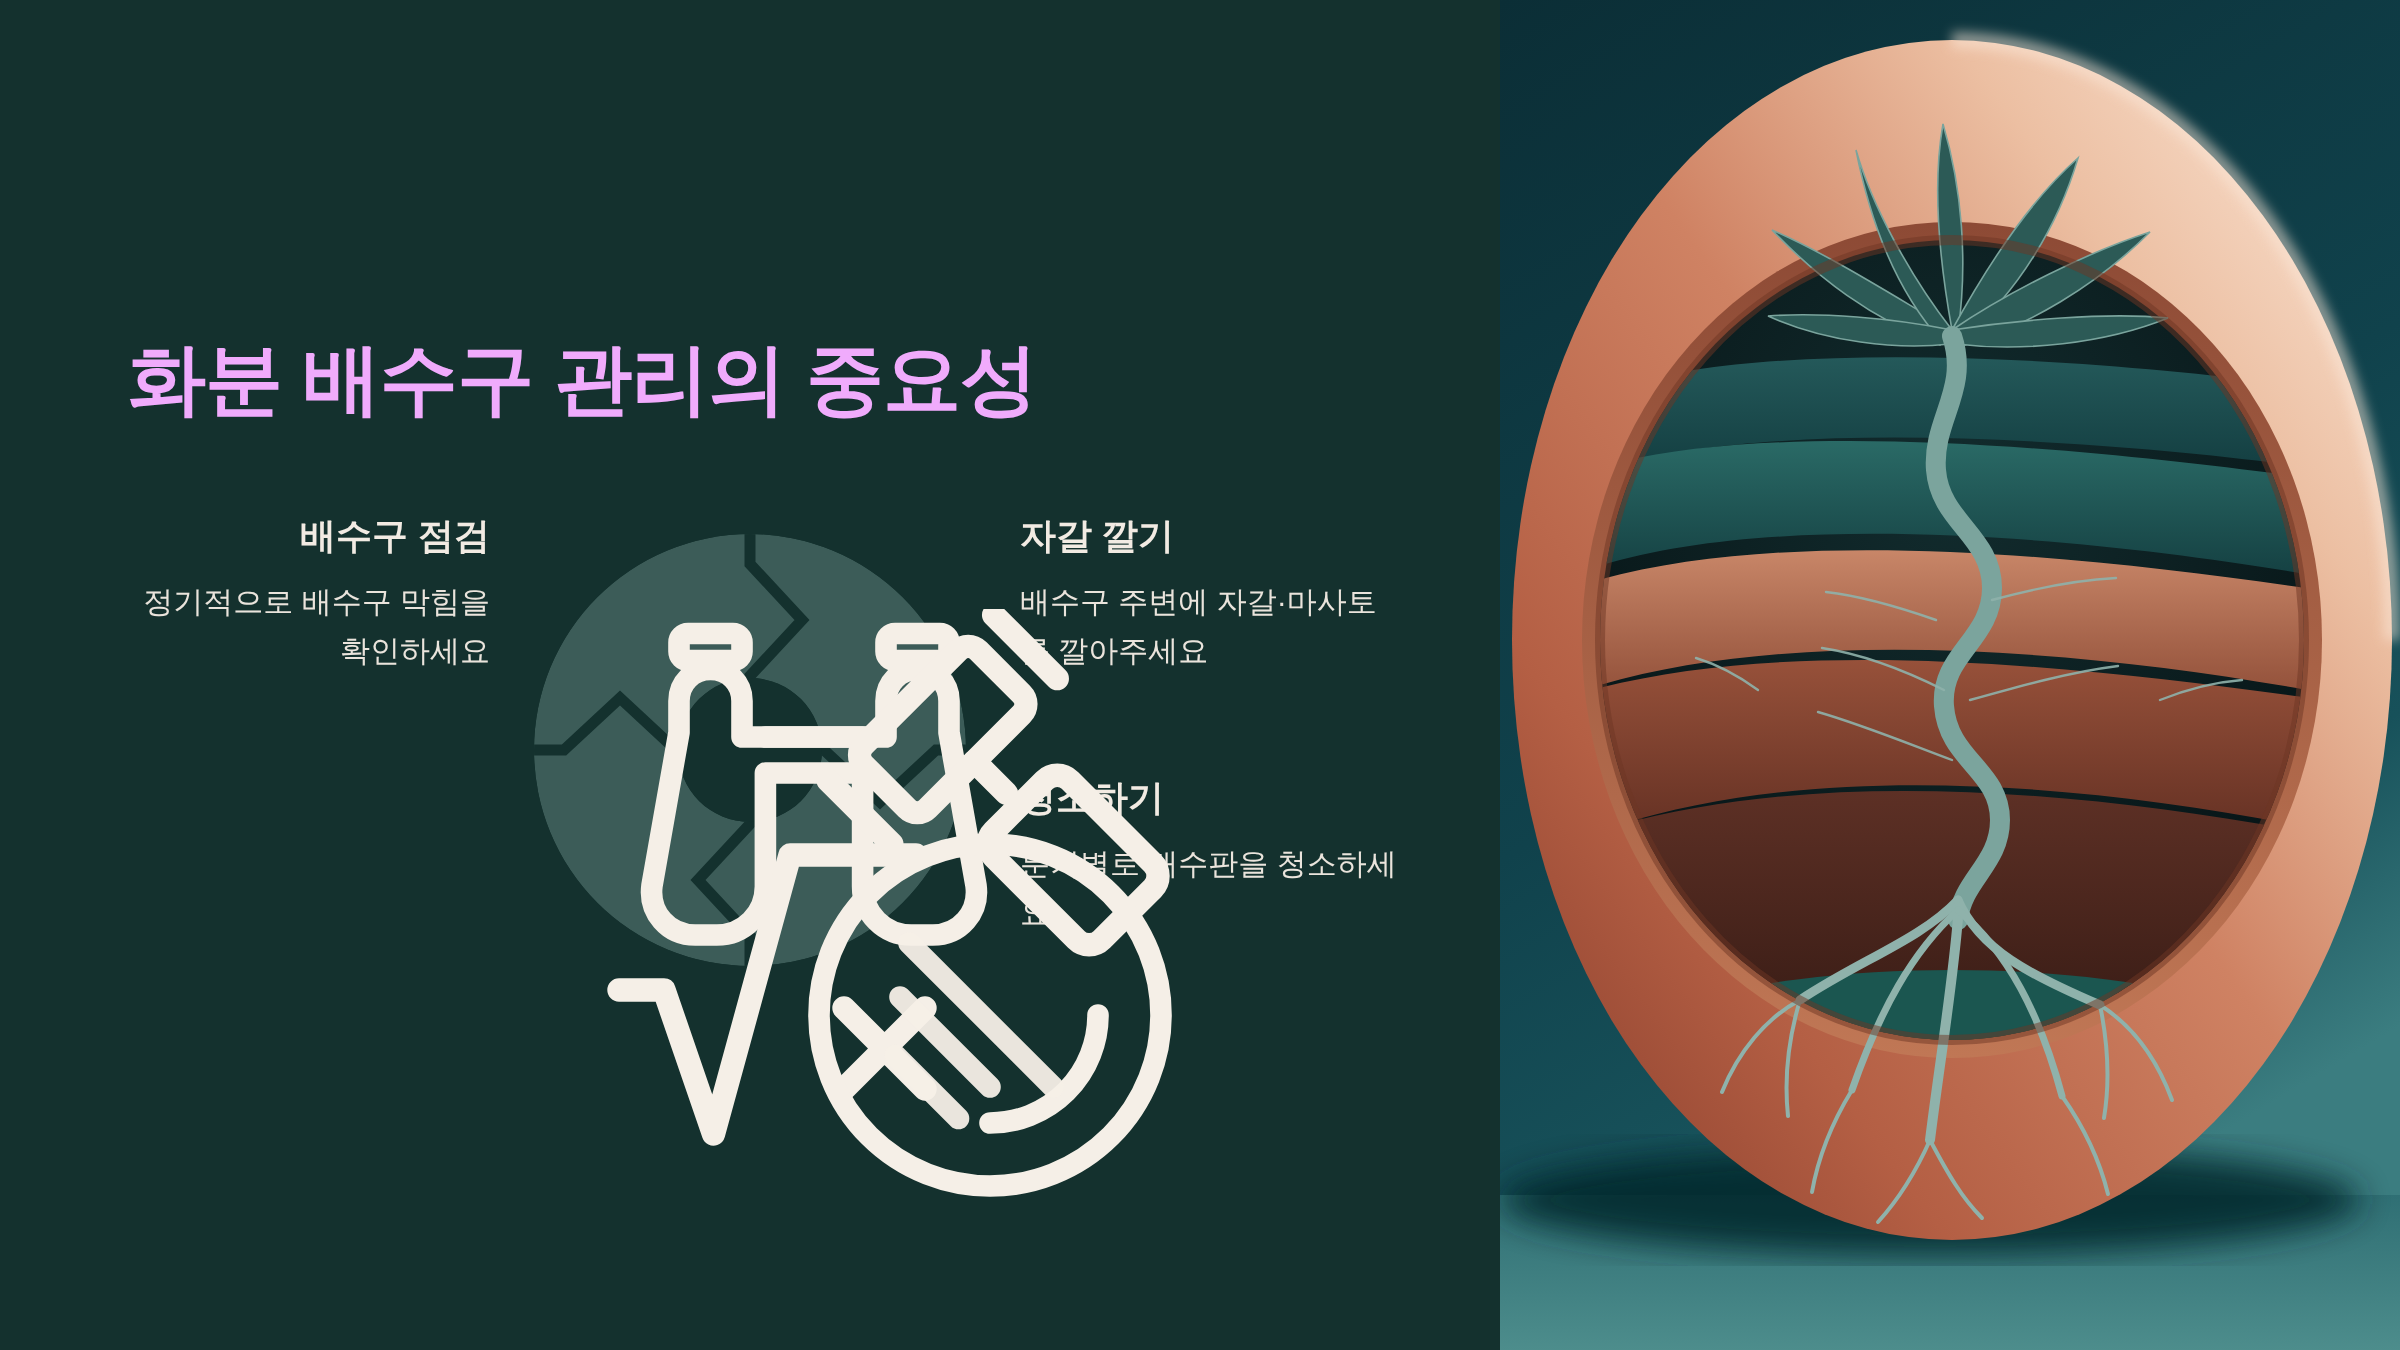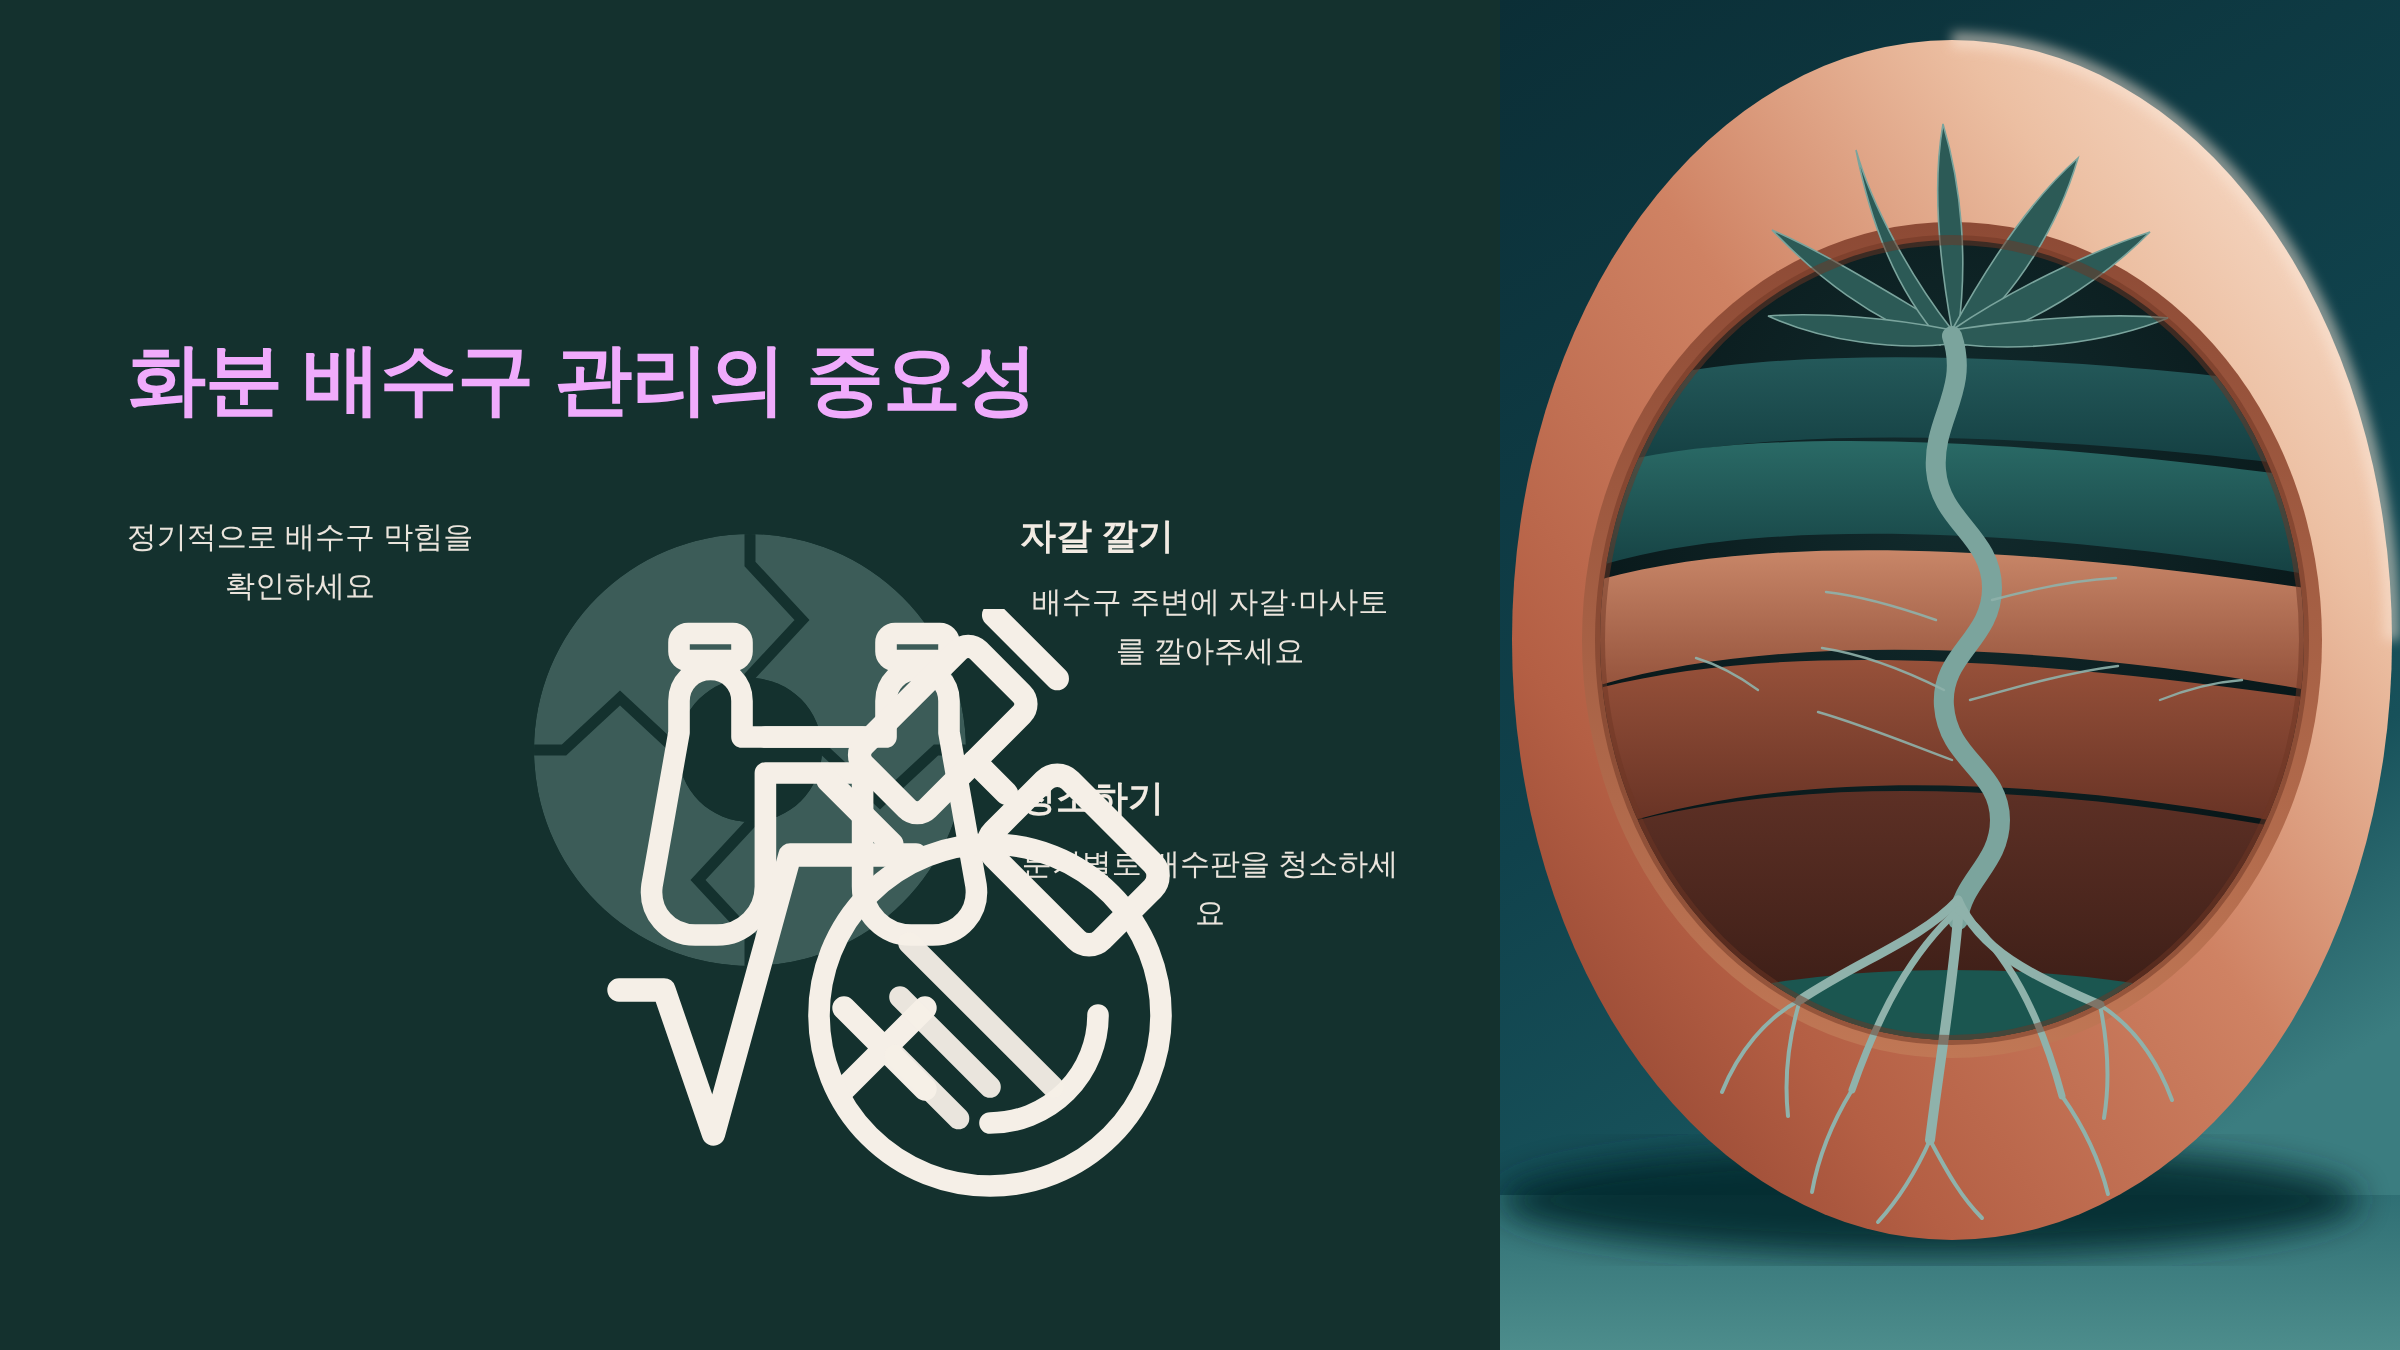--- a/index.html
+++ b/index.html
@@ -45,21 +45,20 @@
     font-weight:700;
     color:#f2ebe3;
     line-height:1.25;
     margin-bottom:20px;
   }
   .feature .f-body {
     font-size:30px;
     font-weight:400;
     color:#eae4dc;
     line-height:1.62;
-    text-align:center;
   }
 
   .feature.left  { text-align:right; left:110px; }
   .feature.right { text-align:left;  left:1020px; }
 
   #feature-inspect { top:513px; }
   #feature-roots   { top:775px; }
   #feature-gravel  { top:513px; }
   #feature-clean   { top:775px; }
 
@@ -99,20 +98,21 @@
 </head>
 <body>
 
 <div id="slide">
 
   <div id="left-pane">
 
     <h1 id="page-title">화분 배수구 관리의 중요성</h1>
 
     <div class="feature left" id="feature-inspect">
+      <div class="f-title">배수구 점검</div>
       <div class="f-body">정기적으로 배수구 막힘을 확인하세요</div>
     </div>
 
 
     <div class="feature right" id="feature-gravel">
       <div class="f-title">자갈 깔기</div>
       <div class="f-body">배수구 주변에 자갈·마사토를 깔아주세요</div>
     </div>
 
     <div class="feature right" id="feature-clean">

